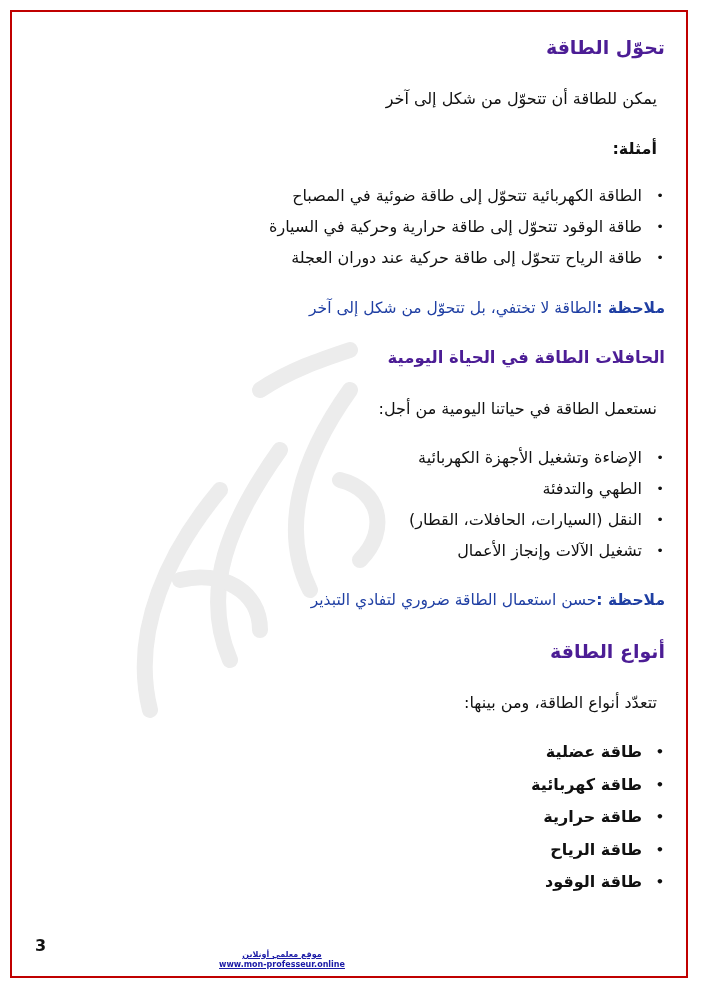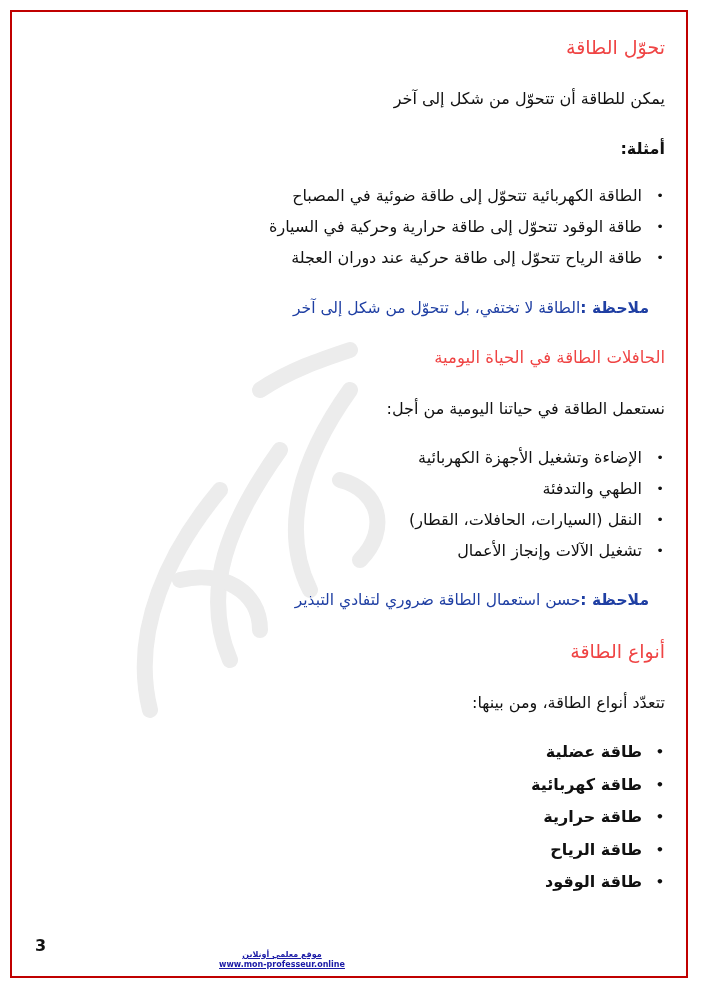--- a/index.html
+++ b/index.html
@@ -3,26 +3,26 @@
 <meta charset="utf-8">
 <style>
   html, body { margin: 0; padding: 0; background: #ffffff; }
   body { width: 701px; height: 992px; position: relative; overflow: hidden;
          font-family: "DejaVu Sans", sans-serif; }
   .page-border { position: absolute; left: 10px; top: 10px; width: 678px; height: 968px;
                  border: 2.5px solid #c00000; box-sizing: border-box; }
   .watermark { position: absolute; left: 110px; top: 330px; width: 300px; height: 420px;
                pointer-events: none; }
   .content { position: absolute; right: 36px; top: 0; width: 620px; direction: rtl; text-align: right; color: #111; }
-  .h-green { position: absolute; right: 0; color: #ef4444; font-weight: normal; white-space: nowrap; }
+  .h-green { position: absolute; right: 0; color: #4c1d95; font-weight: bold; white-space: nowrap; }
   .h-lg { font-size: 19px; }
   .h-md { font-size: 16.5px; }
-  .para { position: absolute; right: 0; font-size: 16px; white-space: nowrap; }
+  .para { position: absolute; right: 8px; font-size: 16px; white-space: nowrap; }
   .bold { font-weight: bold; }
-  .note { position: absolute; right: 16px; font-size: 15.5px; color: #1f3fa3; white-space: nowrap; }
+  .note { position: absolute; right: 0; font-size: 15.5px; color: #1f3fa3; white-space: nowrap; }
   .note .note-label { font-weight: bold; color: #1f3fa3; }
   ul.blist { position: absolute; right: 0; margin: 0; padding: 0; list-style: none; }
   ul.blist li { position: relative; font-size: 16px; white-space: nowrap; padding-right: 23px; height: 31px; line-height: 31px; }
   ul.blist li .bullet { position: absolute; right: 0; top: 0; width: 10px; text-align: center; font-size: 13px; }
   ul.blist.bold-list li { font-weight: bold; height: 32.5px; line-height: 32.5px; }
   .page-number { position: absolute; left: 35px; top: 936px; font-size: 16px; font-weight: bold; color: #111; }
   .footer { position: absolute; left: 0; width: 564px; top: 950px; text-align: center; font-size: 8px; line-height: 10px; }
   .footer a { color: #1a1aa6; text-decoration: underline; display: block; font-weight: bold; }
 </style>
 </head>

